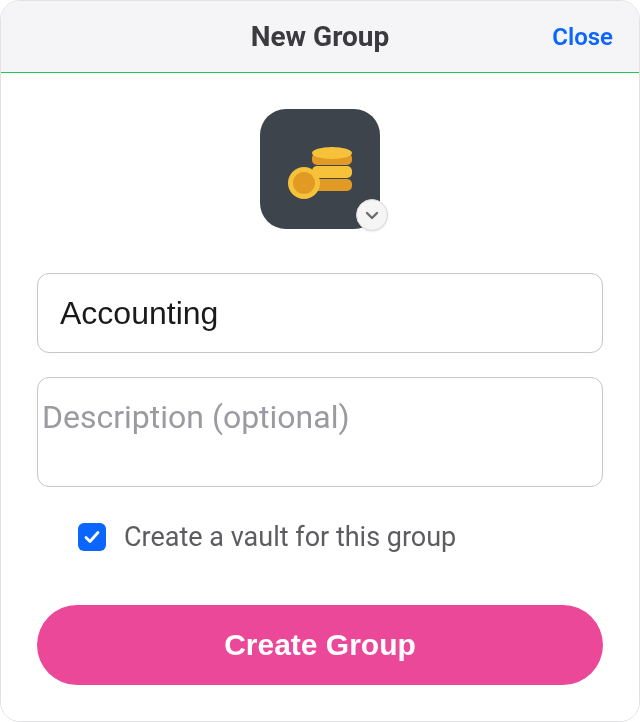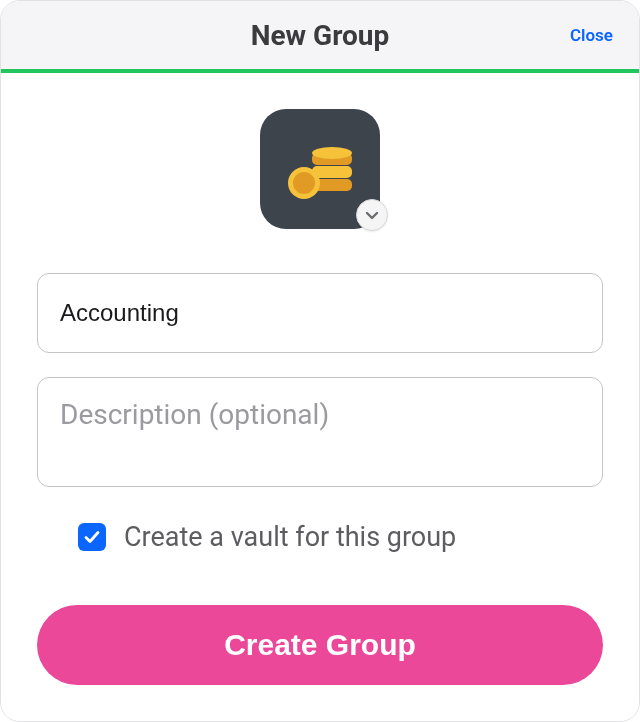--- a/index.html
+++ b/index.html
@@ -20,33 +20,33 @@
       border: 1px solid #e2e2e4;
       overflow: hidden;
     }
     .modal-header {
       background: #f5f5f7;
       height: 88px;
       display: flex;
       align-items: center;
       justify-content: center;
       position: relative;
-      border-bottom: 4px solid #22c55e;
+      border-bottom: 1px solid #22c55e;
     }
     .modal-title {
       font-size: 28px;
       font-weight: 700;
       color: #3b3b3f;
     }
     .close-link {
       position: absolute;
       right: 26px;
       top: 50%;
       transform: translateY(-50%);
-      font-size: 17px;
+      font-size: 24px;
       font-weight: 600;
       color: #0a66ff;
       cursor: pointer;
     }
     .modal-body {
       flex: 1;
       background: #ffffff;
       padding: 36px 36px 36px 36px;
       display: flex;
       flex-direction: column;
@@ -81,34 +81,34 @@
       align-items: center;
       justify-content: center;
       box-shadow: 0 1px 2px rgba(0,0,0,0.08);
     }
     .chevron-badge svg { display: block; }
     .text-input {
       width: 100%;
       height: 80px;
       border: 1px solid #c5c5c9;
       border-radius: 12px;
-      font-size: 24px;
+      font-size: 32px;
       padding: 0 22px;
       color: #1a1a1c;
       outline: none;
       background: #fff;
     }
     .text-input::placeholder { color: #9a9aa0; }
     .textarea-input {
       width: 100%;
       height: 110px;
       border: 1px solid #c5c5c9;
       border-radius: 12px;
-      font-size: 28px;
-      padding: 20px 22px;
+      font-size: 32px;
+      padding: 20px 4px;
       color: #1a1a1c;
       outline: none;
       background: #fff;
       resize: none;
       font-family: inherit;
     }
     .textarea-input::placeholder { color: #9a9aa0; }
     .field-name { margin-bottom: 24px; width: 100%; }
     .field-desc { margin-bottom: 30px; width: 100%; }
     .checkbox-row {

